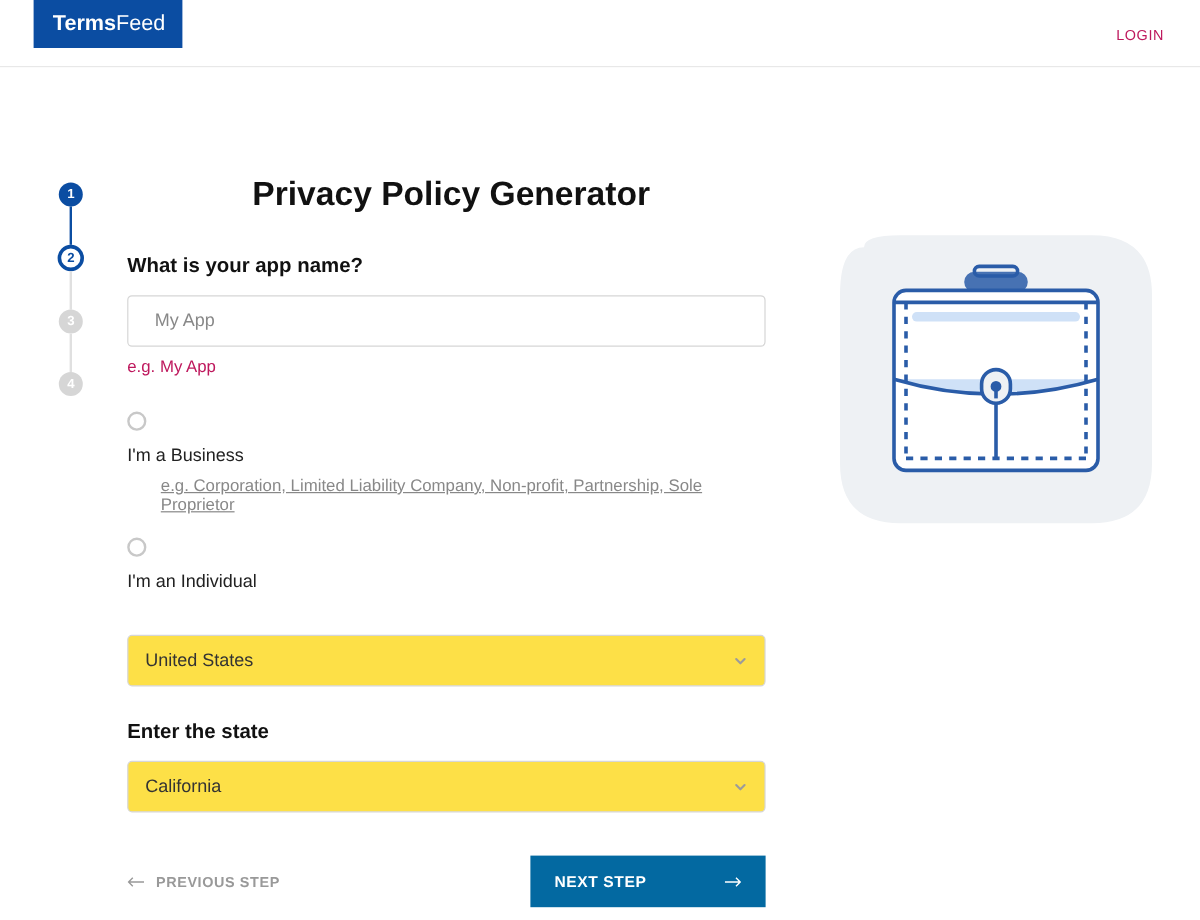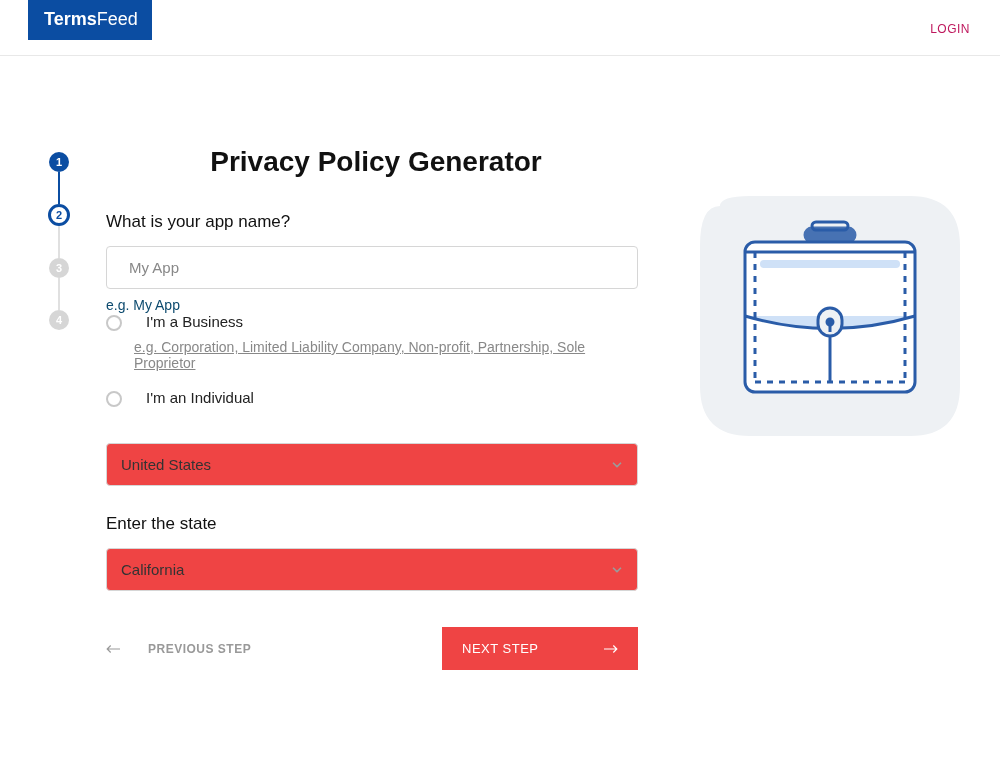--- a/index.html
+++ b/index.html
@@ -78,45 +78,47 @@
     max-width: 540px;
   }
   h1 {
     font-size: 28px;
     font-weight: 700;
     margin-bottom: 34px;
     text-align: center;
   }
   .field-label {
     font-size: 17px;
-    font-weight: 400;
+    font-weight: 700;
     margin-bottom: 14px;
   }
   .text-input {
     width: 100%;
     max-width: 532px;
     border: 1px solid #d6d6d6;
     border-radius: 4px;
     padding: 12px 22px;
     font-size: 15px;
     color: #333;
   }
   .text-input::placeholder { color: #888; }
   .helper {
     font-size: 14px;
-    color: #0c4a6e;
+    color: #be185d;
     margin-top: 8px;
+    margin-bottom: 28px;
   }
   .radio-group { margin-bottom: 36px; }
   .radio-item {
     display: flex;
     align-items: flex-start;
-    gap: 24px;
+    gap: 12px;
     margin-bottom: 8px;
     cursor: pointer;
+    flex-direction: column;
   }
   .radio-circle {
     width: 16px; height: 16px;
     border: 2px solid #c8c8c8;
     border-radius: 50%;
     margin-top: 2px;
     flex-shrink: 0;
   }
   .radio-text { font-size: 15px; color: #222; }
   .radio-helper {
@@ -129,21 +131,21 @@
     position: relative;
     max-width: 532px;
     margin-bottom: 28px;
   }
   .select {
     width: 100%;
     border: 1px solid #d6d6d6;
     border-radius: 4px;
     padding: 12px 14px;
     font-size: 15px;
-    background: #ef4444;
+    background: #fde047;
     appearance: none;
     cursor: pointer;
     color: #333;
   }
   .select-chevron {
     position: absolute;
     right: 14px;
     top: 50%;
     transform: translateY(-50%);
     pointer-events: none;
@@ -151,35 +153,35 @@
   .nav-row {
     display: flex;
     justify-content: space-between;
     align-items: center;
     max-width: 532px;
     margin-top: 36px;
   }
   .prev-step {
     display: flex;
     align-items: center;
-    gap: 28px;
+    gap: 10px;
     font-size: 12px;
     font-weight: 700;
     letter-spacing: 0.5px;
     color: #999;
     cursor: pointer;
   }
   .next-step {
-    background: #ef4444;
+    background: #0369a1;
     color: #fff;
     border: 0;
     padding: 14px 20px;
     width: 196px;
     font-size: 13px;
-    font-weight: 400;
+    font-weight: 700;
     letter-spacing: 0.5px;
     display: flex;
     justify-content: space-between;
     align-items: center;
     cursor: pointer;
   }
   .illus {
     position: absolute;
     right: 30px;
     top: 130px;

